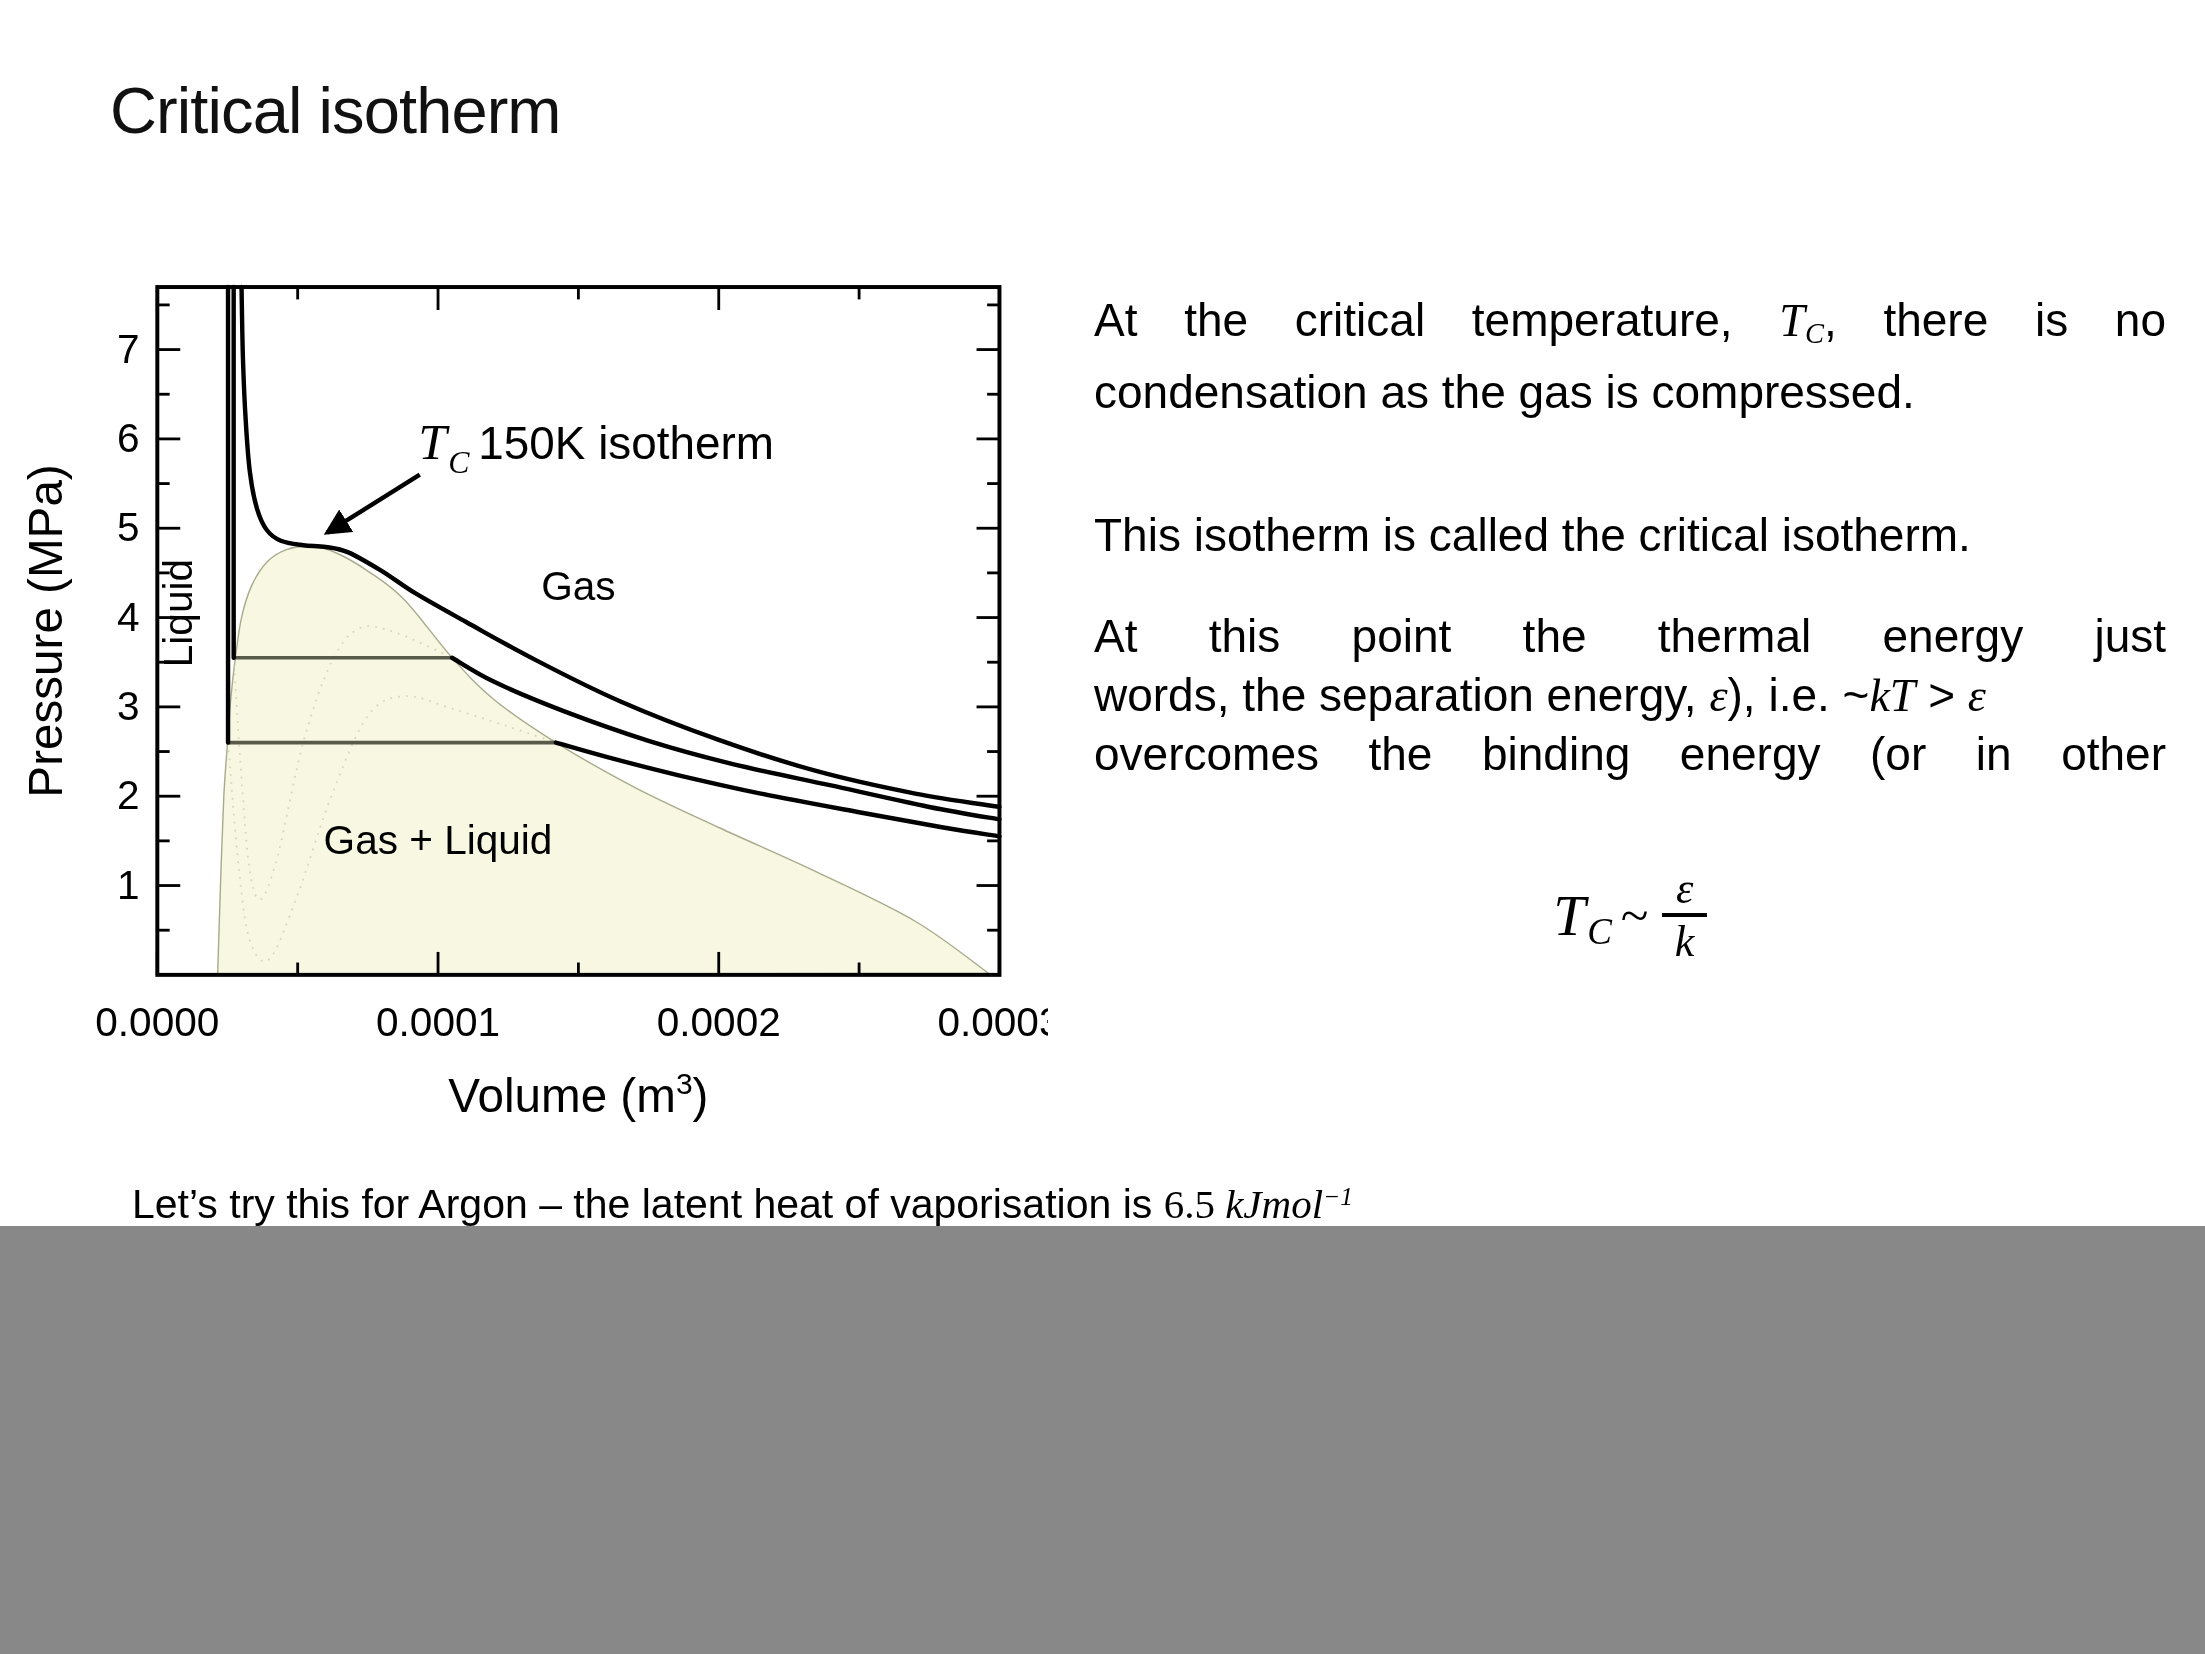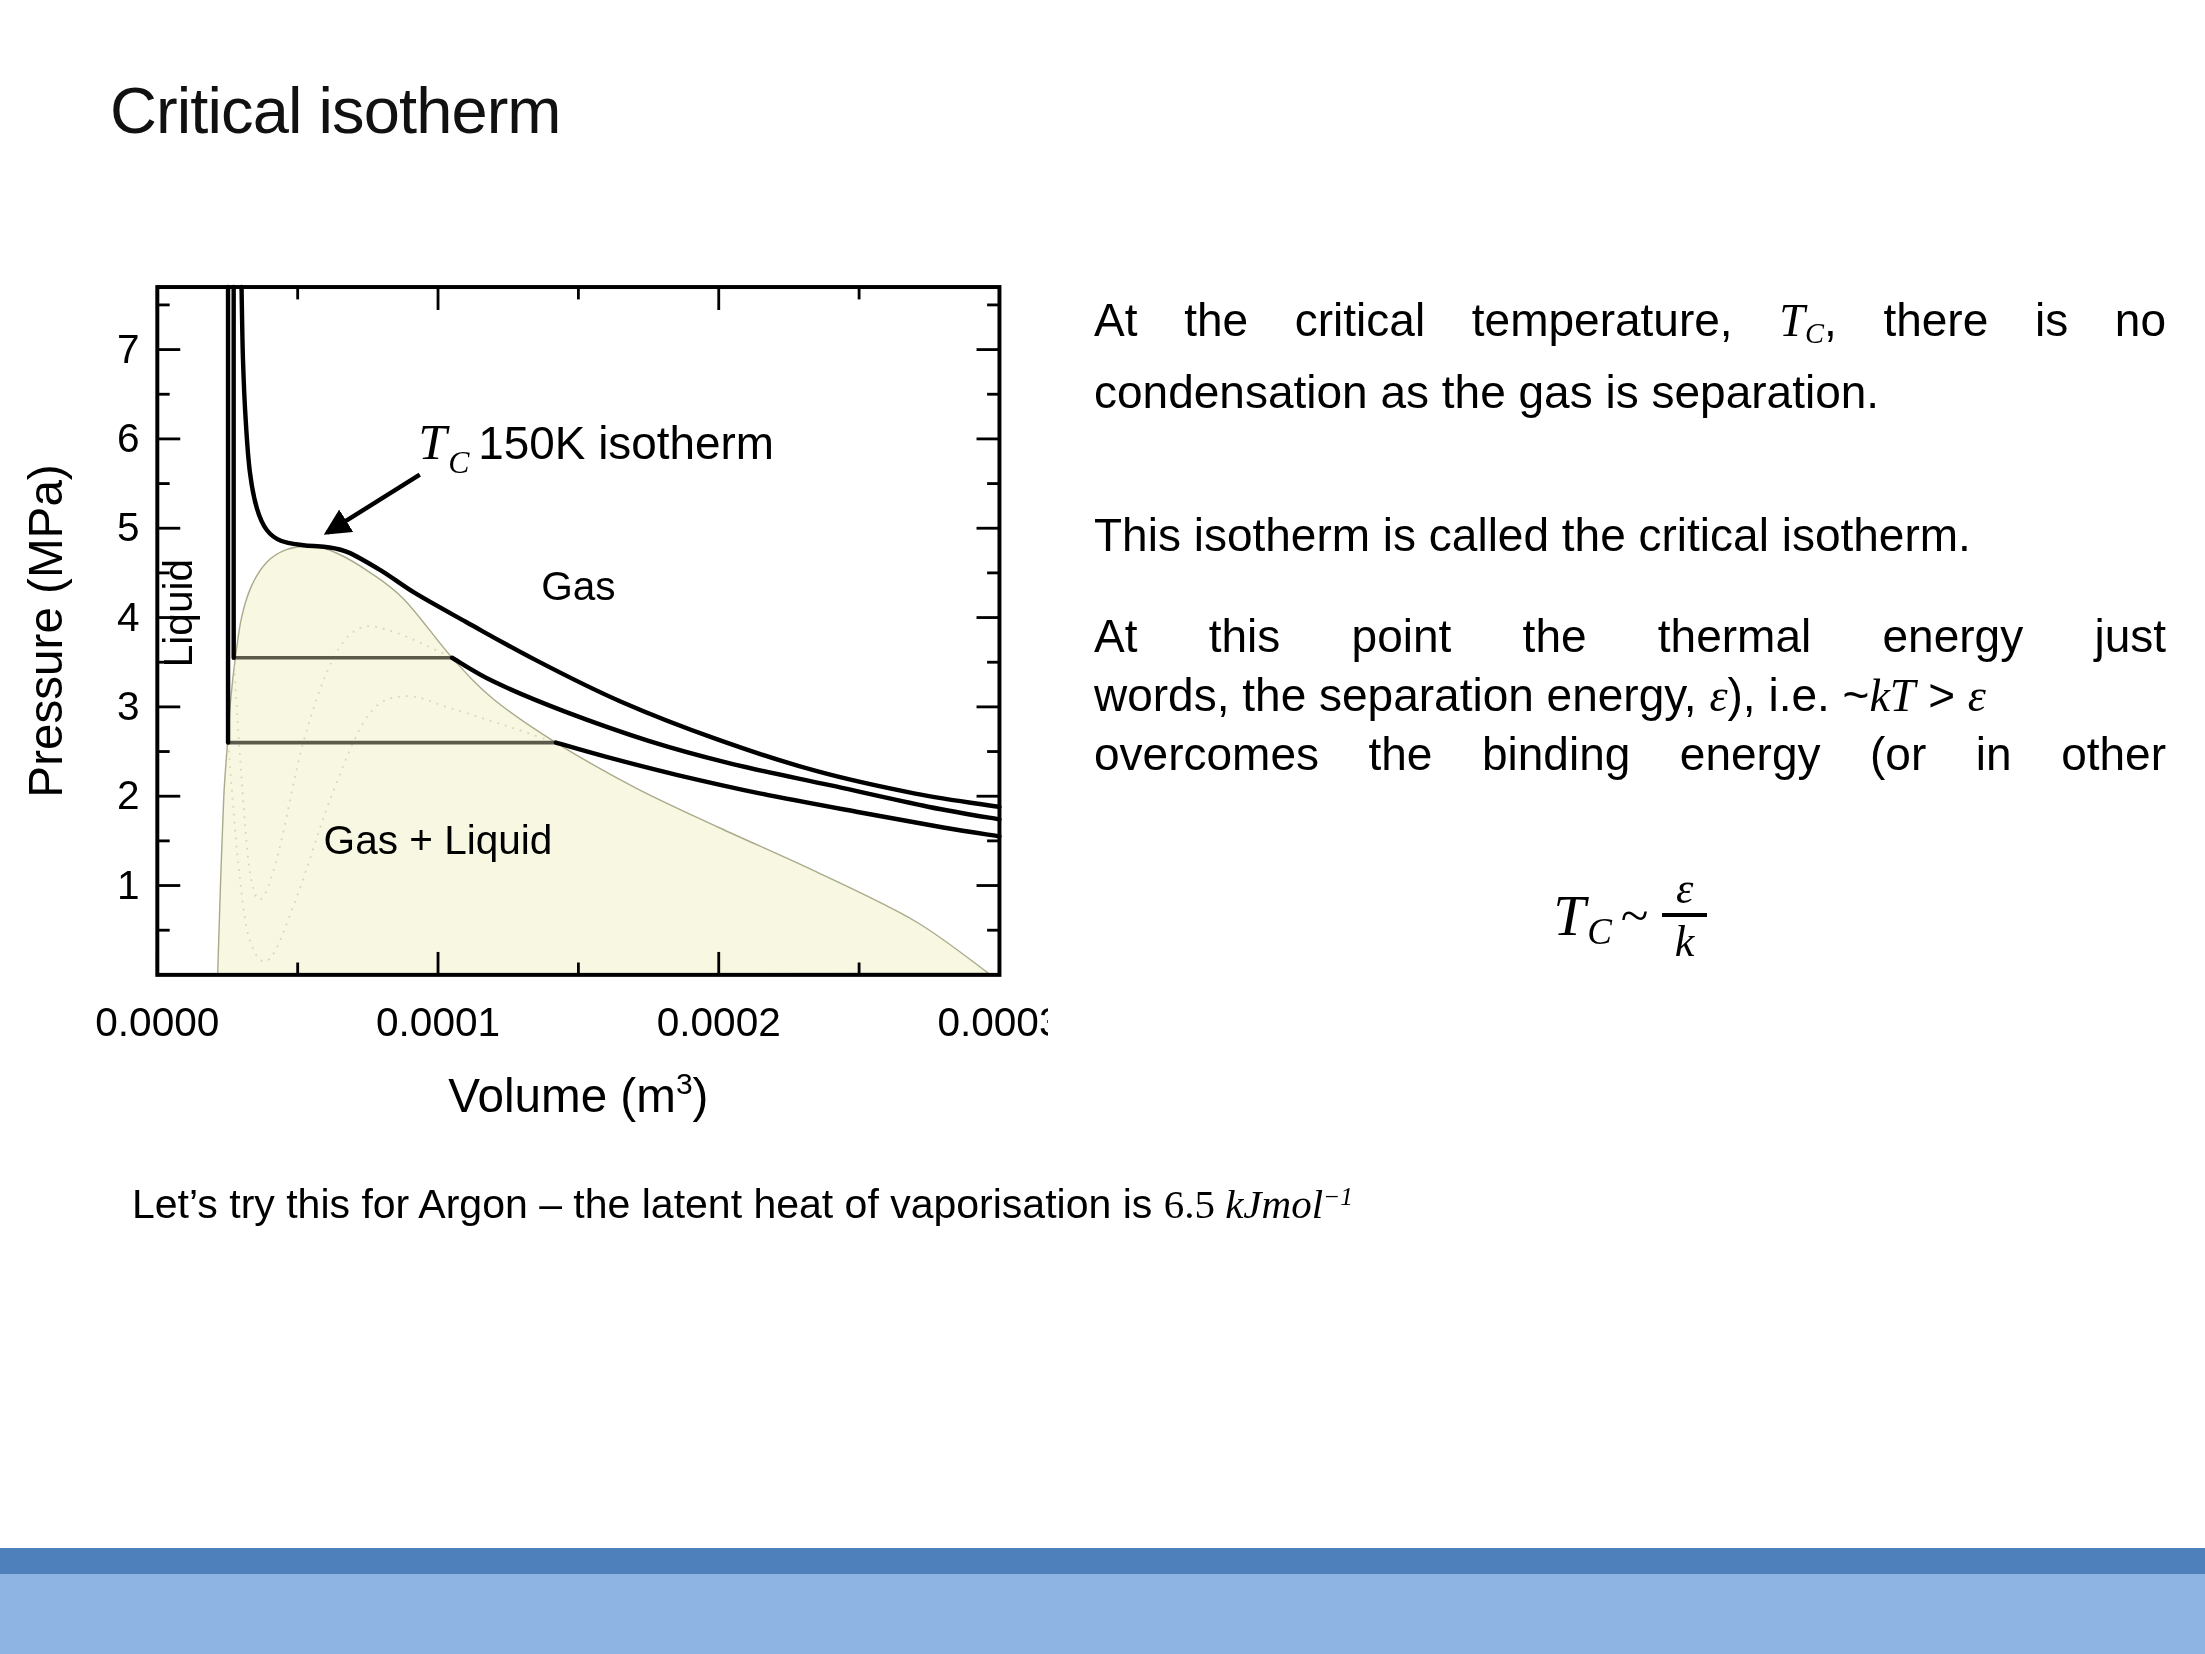--- a/index.html
+++ b/index.html
@@ -1,16 +1,16 @@
 <!DOCTYPE html>
 <html style="font-size:14px"><head>
 <meta charset="utf-8">
 <style>
   html,body{margin:0;padding:0;background:#888;}
-  .slide{position:relative;width:2206px;height:1654px;background:#ffffff;overflow:hidden;
+  .slide{position:relative;width:2206px;height:1226px;background:#ffffff;overflow:hidden;
          font-family:"Liberation Sans",sans-serif;color:#000;}
   .title{position:absolute;left:110px;top:73px;font-size:65px;font-weight:400;
          letter-spacing:-0.9px;color:#111;margin:0;}
   
   .chart-wrap{position:absolute;left:25px;top:265px;width:1023px;height:873px;}
   
   .rt{position:absolute;left:1094px;top:291px;width:1072px;font-size:46px;line-height:59px;}
   .rt p{margin:0;}
   .rt .p1{margin-bottom:84px;}
   .rt .p2{margin-bottom:42px;}
@@ -126,21 +126,21 @@
         <text x="446.05" y="219.49350649350652" font-size="58" font-style="italic" font-family="Liberation Serif, serif">T</text>
         <text x="480.05" y="235.49350649350652" font-size="36" font-style="italic" font-family="Liberation Serif, serif">C</text>
         <text x="514.05" y="219.49350649350652" font-size="52" font-family="Liberation Sans, sans-serif">150K isotherm</text>
         <line x1="447.6416666666667" y1="237.72727272727275" x2="342.5916666666667" y2="303.57142857142856" stroke="#000" stroke-width="5" marker-end="url(#ah)"></line>
       </svg>
   </figure>
 
   <div class="rt">
     <p class="p1">
       <span class="jline"><span>At the critical temperature, </span><span class="mi">T</span><sub class="mi">C</sub><span>, there is no</span></span>
-      <span class="jline jlast">condensation as the gas is separation.</span>
+      <span class="jline jlast">condensation as the gas is compressed.</span>
     </p>
     <p class="p2">This isotherm is called the critical isotherm.</p>
     <p class="p3">
       <span class="jline">At this point the thermal energy just</span>
       <span class="jline jlast"><span>words, the separation energy, </span><span class="mi">ε</span><span>), i.e. ~</span><span class="mi">kT</span><span> &gt; </span><span class="mi">ε</span></span>
       <span class="jline">overcomes the binding energy (or in other</span>
     </p>
     <div class="eq">
       <span class="eq-T">T</span>
         <span class="eq-sub">C</span>

